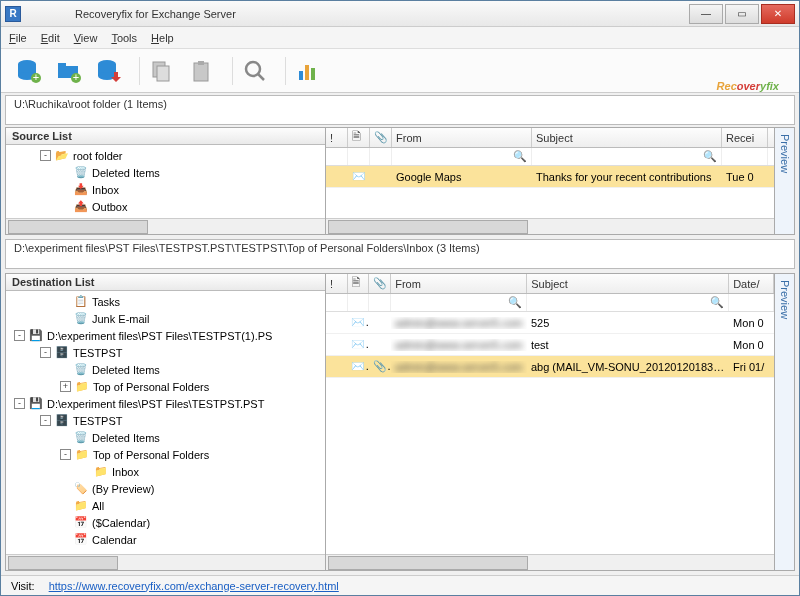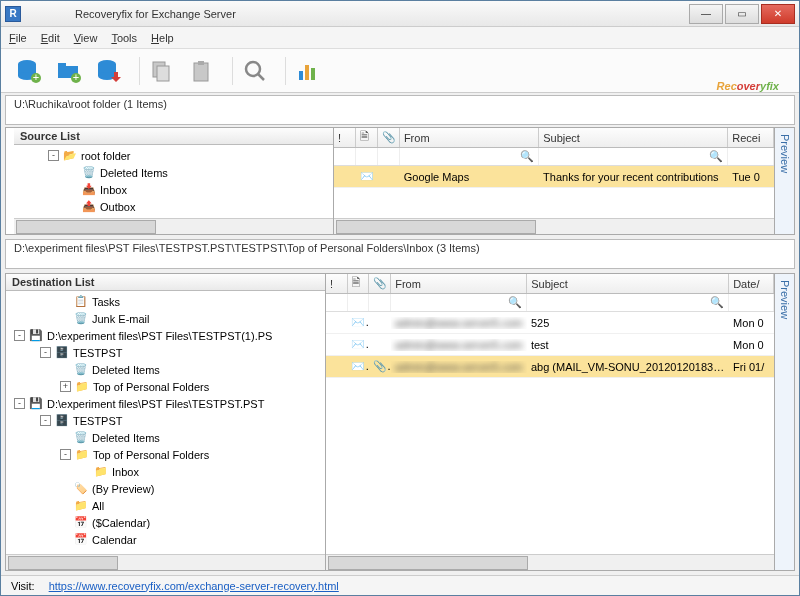--- a/index.html
+++ b/index.html
@@ -26,21 +26,21 @@
 .brand .logo { font-size: 20px; font-weight: bold; font-style: italic; }
 .brand .logo .r1 { color: #e8a33a; }
 .brand .logo .r2 { color: #d43f3a; }
 .brand .logo .r3 { color: #6fb24b; }
 .brand .sub { color: #444; font-size: 12px; text-decoration: underline; }
 
 .pathbar { height: 30px; padding: 2px 8px; border: 1px solid #bbb; margin: 2px 4px; background: #fff; color: #333; font-size: 11px; }
 
 .panes { flex: 1; display: flex; flex-direction: column; margin: 0 4px; }
 .row-pane { display: flex; border: 1px solid #aaa; margin-bottom: 4px; background: #fff; }
-.row-pane.top { height: 108px; padding-left: 8px; }
+.row-pane.top { height: 108px; }
 .row-pane.bottom { flex: 1; min-height: 0; }
 
 .tree-pane { width: 320px; border-right: 1px solid #aaa; display: flex; flex-direction: column; overflow: hidden; }
 .pane-title { background: linear-gradient(#fdfdfd,#eaeaea); border-bottom: 1px solid #bbb; padding: 2px 6px; font-weight: bold; color: #333; }
 .tree-body { flex: 1; overflow: auto; padding: 2px 4px; background: #fff; position: relative; }
 .tree-row { display: flex; align-items: center; height: 17px; white-space: nowrap; color:#000; }
 .tree-row .exp { width: 11px; height: 11px; border: 1px solid #888; font-size: 9px; line-height: 9px; text-align: center; margin-right: 3px; background:#fff; color:#444; }
 .tree-row .noexp { width: 13px; }
 .tree-row .ico { width: 16px; height: 14px; margin-right: 3px; display:flex; align-items:center; justify-content:center; font-size:11px; }
 .tree-row .lbl { }

